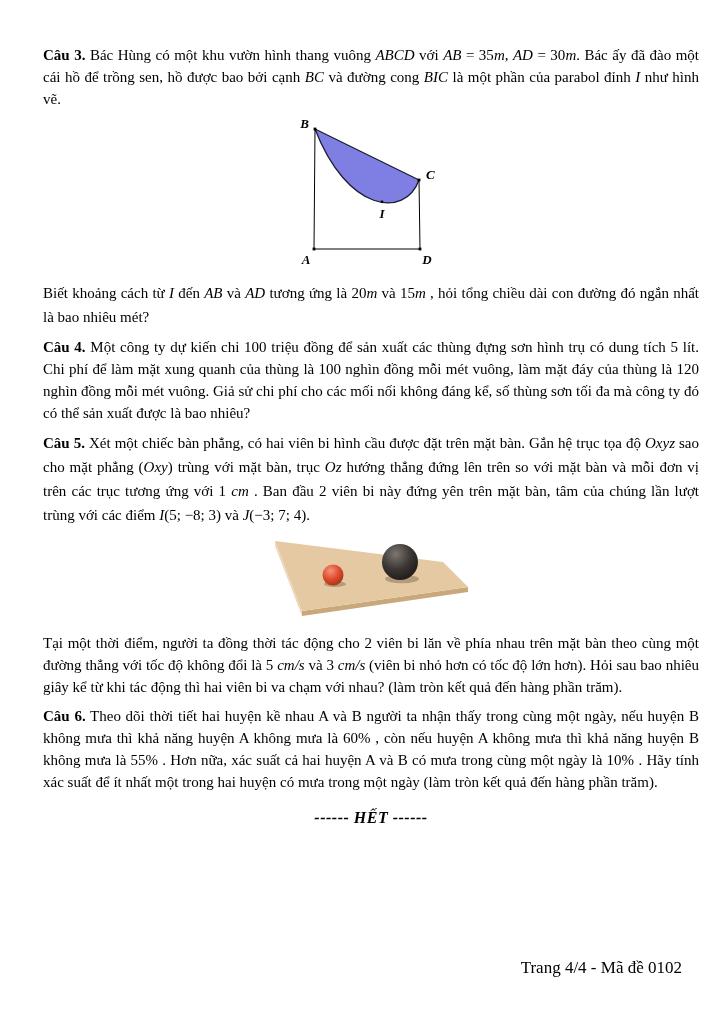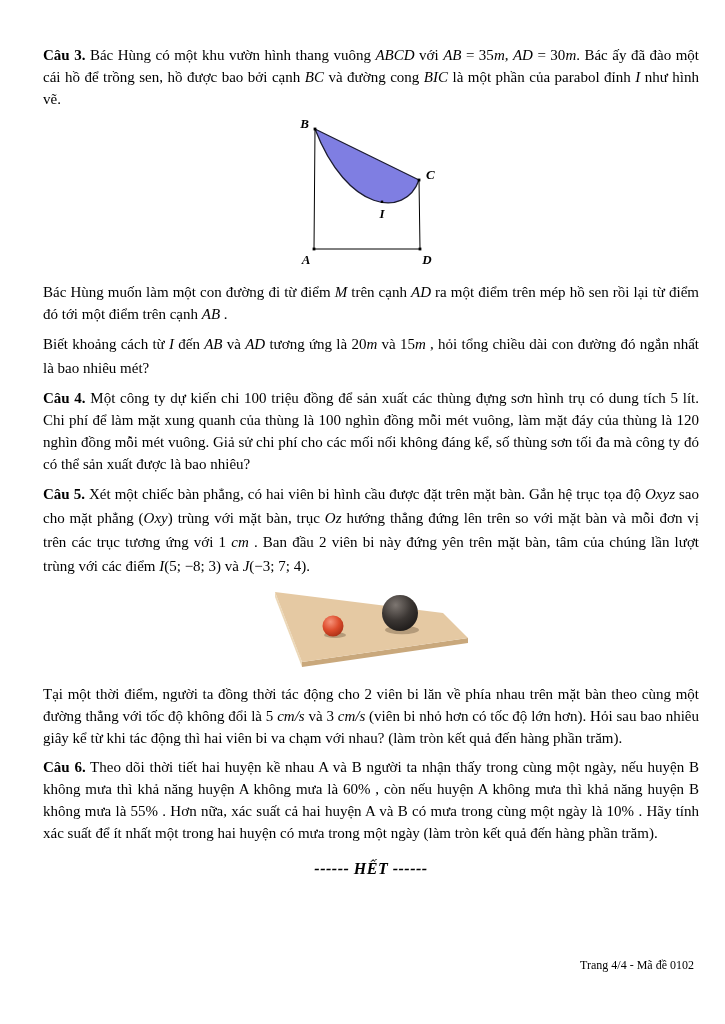--- a/index.html
+++ b/index.html
@@ -10,21 +10,21 @@
   .page{position:absolute;inset:0;padding:44px 26px 0 43px;box-sizing:border-box;}
   .para{margin:0 0 7px 0;font-size:15px;line-height:22px;text-align:justify;}
   .para.wide{line-height:24px;}
   .para .b{font-weight:700;}
   .para .i{font-style:italic;}
   .fig{display:flex;justify-content:center;margin:2px 0 10px 0;}
   .fig1{margin:2px 0 12px 0;}
   .fig2{margin:4px 0 6px 0;}
   .figlabel{font-style:italic;font-weight:700;font-size:13px;font-family:"Liberation Serif",serif;}
   .end-marker{text-align:center;font-weight:700;font-style:italic;font-size:16px;letter-spacing:.5px;}
-  .footer{position:absolute;top:958px;right:31px;font-size:12px;}
+  .footer{position:absolute;top:958px;right:43px;font-size:17px;}
 </style>
 </head>
 <body>
 
 <div class="page">
 
   <p class="para"><span class="b">Câu 3.</span><span> Bác Hùng có một khu vườn hình thang vuông </span><span class="i">ABCD</span><span> với </span><span class="i">AB</span><span> = 35</span><span class="i">m</span><span>, </span><span class="i">AD</span><span> = 30</span><span class="i">m</span><span>. Bác ấy đã đào một cái hồ để trồng sen, hồ được bao bởi cạnh </span><span class="i">BC</span><span> và đường cong </span><span class="i">BIC</span><span> là một phần của parabol đỉnh </span><span class="i">I</span><span> như hình vẽ.</span></p>
 
   <div class="fig fig1">
     <svg width="168" height="152" viewBox="0 0 168 152">
@@ -42,21 +42,20 @@
       <rect x="93.8" y="83.6" width="2.4" height="2.4" fill="#000"></rect>
 
       <text x="22" y="11" text-anchor="end" class="figlabel">B</text>
       <text x="139" y="62" text-anchor="start" class="figlabel">C</text>
       <text x="19" y="147" text-anchor="middle" class="figlabel">A</text>
       <text x="140" y="147" text-anchor="middle" class="figlabel">D</text>
       <text x="95" y="101" text-anchor="middle" class="figlabel">I</text>
     </svg>
   </div>
 
-  <p class="para"><span>Bác Hùng muốn làm một con đường đi từ điểm </span><span class="i">M</span><span> trên cạnh </span><span class="i">AD</span><span> ra một điểm trên mép hồ sen rồi lại từ điểm đó tới một điểm trên cạnh </span><span class="i">AB</span><span> .</span></p>
 
   <p class="para wide"><span>Biết khoảng cách từ </span><span class="i">I</span><span> đến </span><span class="i">AB</span><span> và </span><span class="i">AD</span><span> tương ứng là 20</span><span class="i">m</span><span> và 15</span><span class="i">m</span><span> , hỏi tổng chiều dài con đường đó ngắn nhất là bao nhiêu mét?</span></p>
 
   <p class="para"><span class="b">Câu 4.</span><span> Một công ty dự kiến chi 100 triệu đồng để sản xuất các thùng đựng sơn hình trụ có dung tích 5 lít. Chi phí để làm mặt xung quanh của thùng là 100 nghìn đồng mỗi mét vuông, làm mặt đáy của thùng là 120 nghìn đồng mỗi mét vuông. Giả sử chi phí cho các mối nối không đáng kể, số thùng sơn tối đa mà công ty đó có thể sản xuất được là bao nhiêu?</span></p>
 
   <p class="para wide"><span class="b">Câu 5.</span><span> Xét một chiếc bàn phẳng, có hai viên bi hình cầu được đặt trên mặt bàn. Gắn hệ trục tọa độ </span><span class="i">Oxyz</span><span> sao cho mặt phẳng (</span><span class="i">Oxy</span><span>) trùng với mặt bàn, trục </span><span class="i">Oz</span><span> hướng thẳng đứng lên trên so với mặt bàn và mỗi đơn vị trên các trục tương ứng với 1 </span><span class="i">cm</span><span> . Ban đầu 2 viên bi này đứng yên trên mặt bàn, tâm của chúng lần lượt trùng với các điểm </span><span class="i">I</span><span>(5; −8; 3) và </span><span class="i">J</span><span>(−3; 7; 4).</span></p>
 
   <div class="fig fig2">
     <svg width="206" height="92" viewBox="0 0 206 92">
       <defs>

